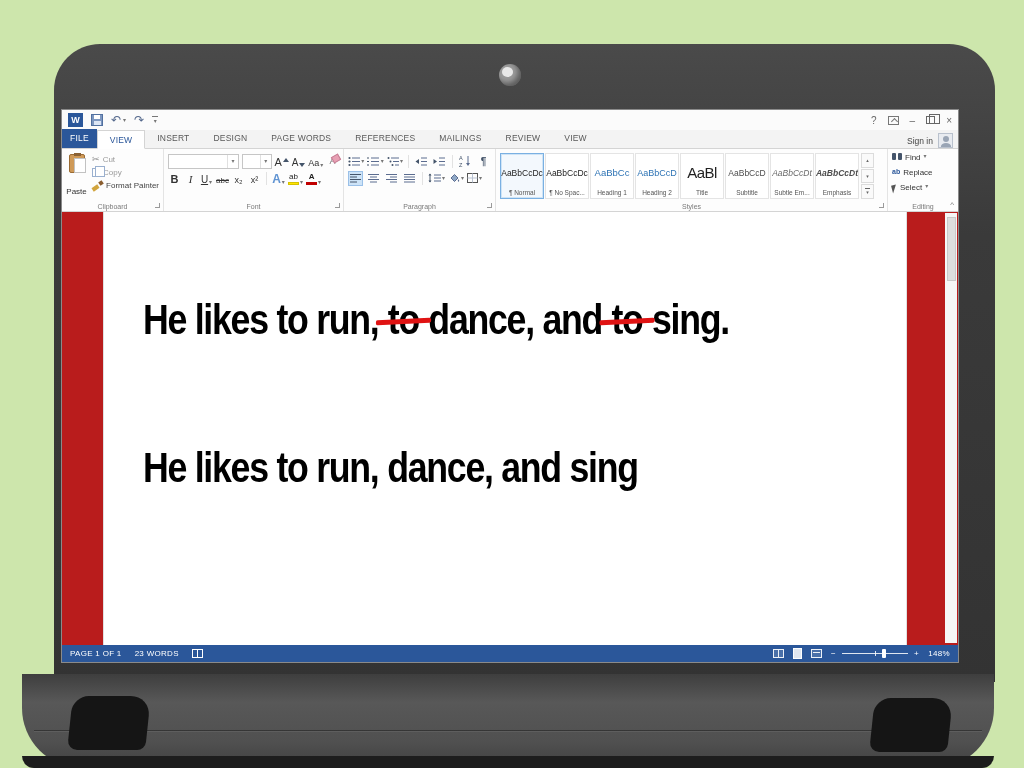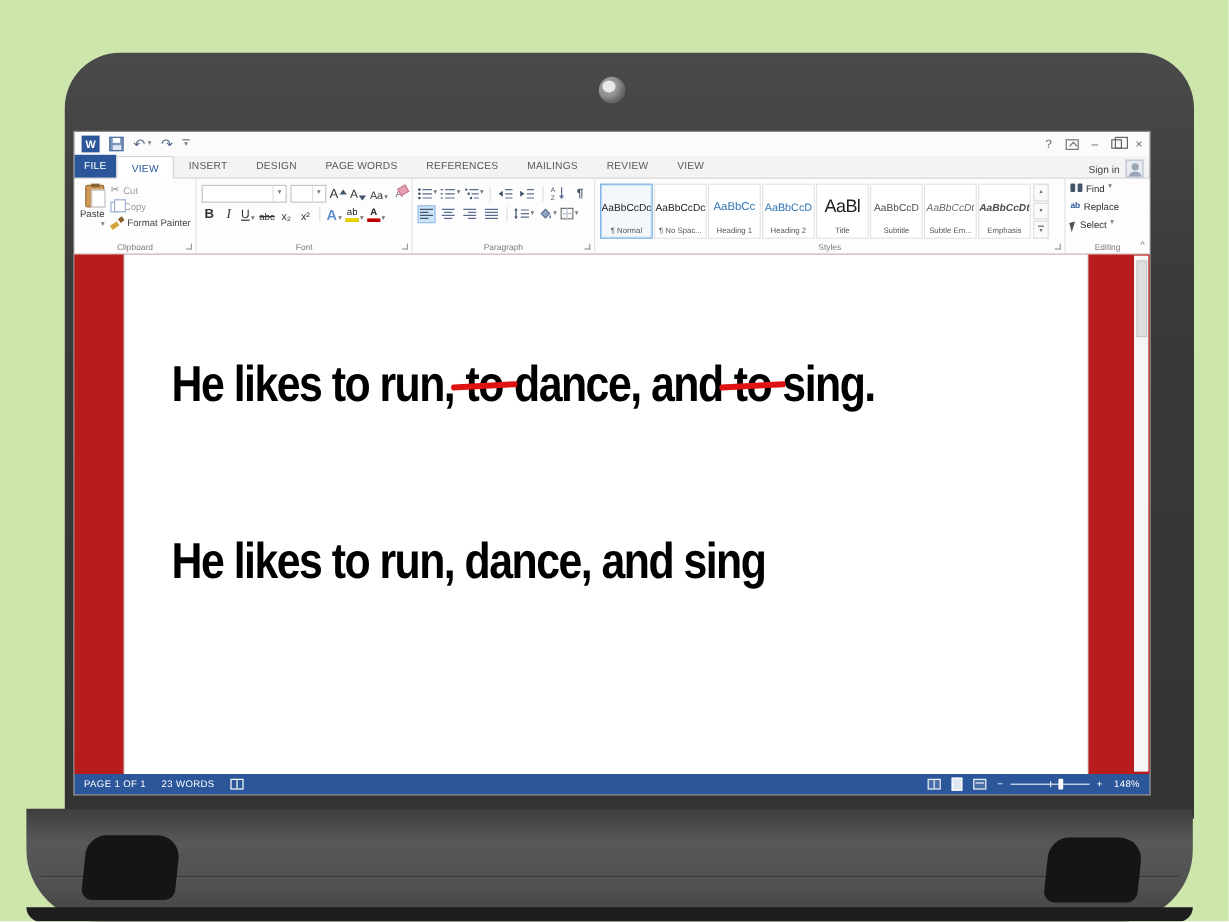--- a/index.html
+++ b/index.html
@@ -54,21 +54,21 @@
   .ribbon{height:63px;background:#fdfdfd;border-bottom:1px solid #d4d4d4;display:flex;position:relative}
   .rgroup{position:relative;height:100%;border-right:1px solid #e4e4e4;padding:4px 4px 13px;flex:none}
   .g-clip{width:102px}.g-font{width:180px}.g-para{width:152px}.g-styles{width:392px}.g-edit{width:70px;border-right:none}
   .rlabel{position:absolute;bottom:1px;left:0;right:0;text-align:center;font-size:7px;color:#7a7a7a}
   .launcher{position:absolute;right:3px;bottom:3px;width:5px;height:5px;border-right:1px solid #9a9a9a;border-bottom:1px solid #9a9a9a}
   .collapse{position:absolute;right:4px;bottom:2px;font-size:8px;color:#777;line-height:1}
   .vsep{width:1px;height:13px;background:#e2e2e2;margin:0 2px;flex:none}
 
   
   .g-clip .inner{display:flex;gap:5px}
-  .paste-btn{width:32px;display:flex;flex-direction:column;align-items:flex-end;font-size:8px;color:#333;gap:1px;padding-top:1px}
+  .paste-btn{width:32px;display:flex;flex-direction:column;align-items:center;font-size:8px;color:#333;gap:14px;padding-top:1px}
   .ic-clipboard{width:16px;height:19px;background:#cf9a58;border:1px solid #9a6b33;border-radius:2px;position:relative}
   .ic-clipboard::before{content:'';position:absolute;left:4px;top:-2px;width:7px;height:3px;background:#8a6134}
   .ic-clipboard::after{content:'';position:absolute;left:4px;top:3px;width:10px;height:13px;background:#fff;border:1px solid #c2c2c2}
   .clip-small{display:flex;flex-direction:column;justify-content:flex-start;gap:1px}
   .crow{display:flex;align-items:center;gap:3px;height:12px;font-size:8px;color:#9a9a9a;white-space:nowrap}
   .crow.dark{color:#444}
   .ic-cut{font-family:"DejaVu Sans",sans-serif;font-size:9px;color:#8e8e8e;line-height:1}
   .ic-copy{width:8px;height:9px;border:1px solid #9ab0cf;background:#fff;position:relative;z-index:0}
   .ic-copy::after{content:'';position:absolute;left:2px;top:-3px;width:8px;height:9px;border:1px solid #9ab0cf;background:#fff;z-index:-1}
   .ic-brush{width:11px;height:11px;position:relative}

